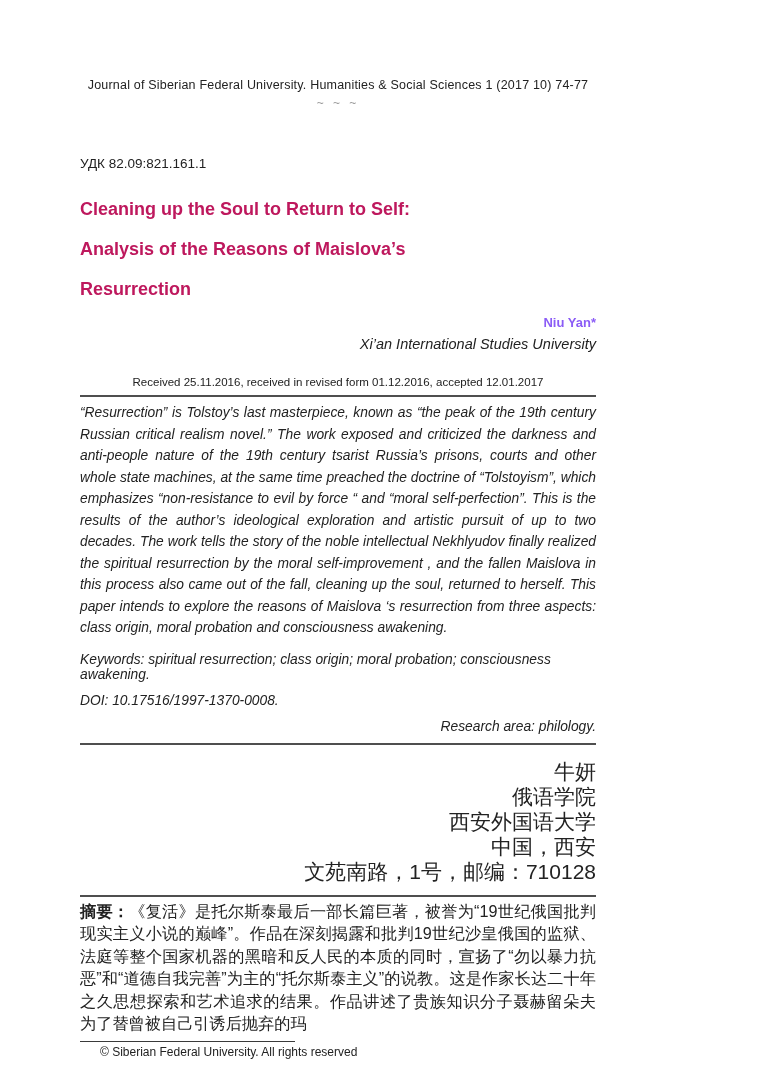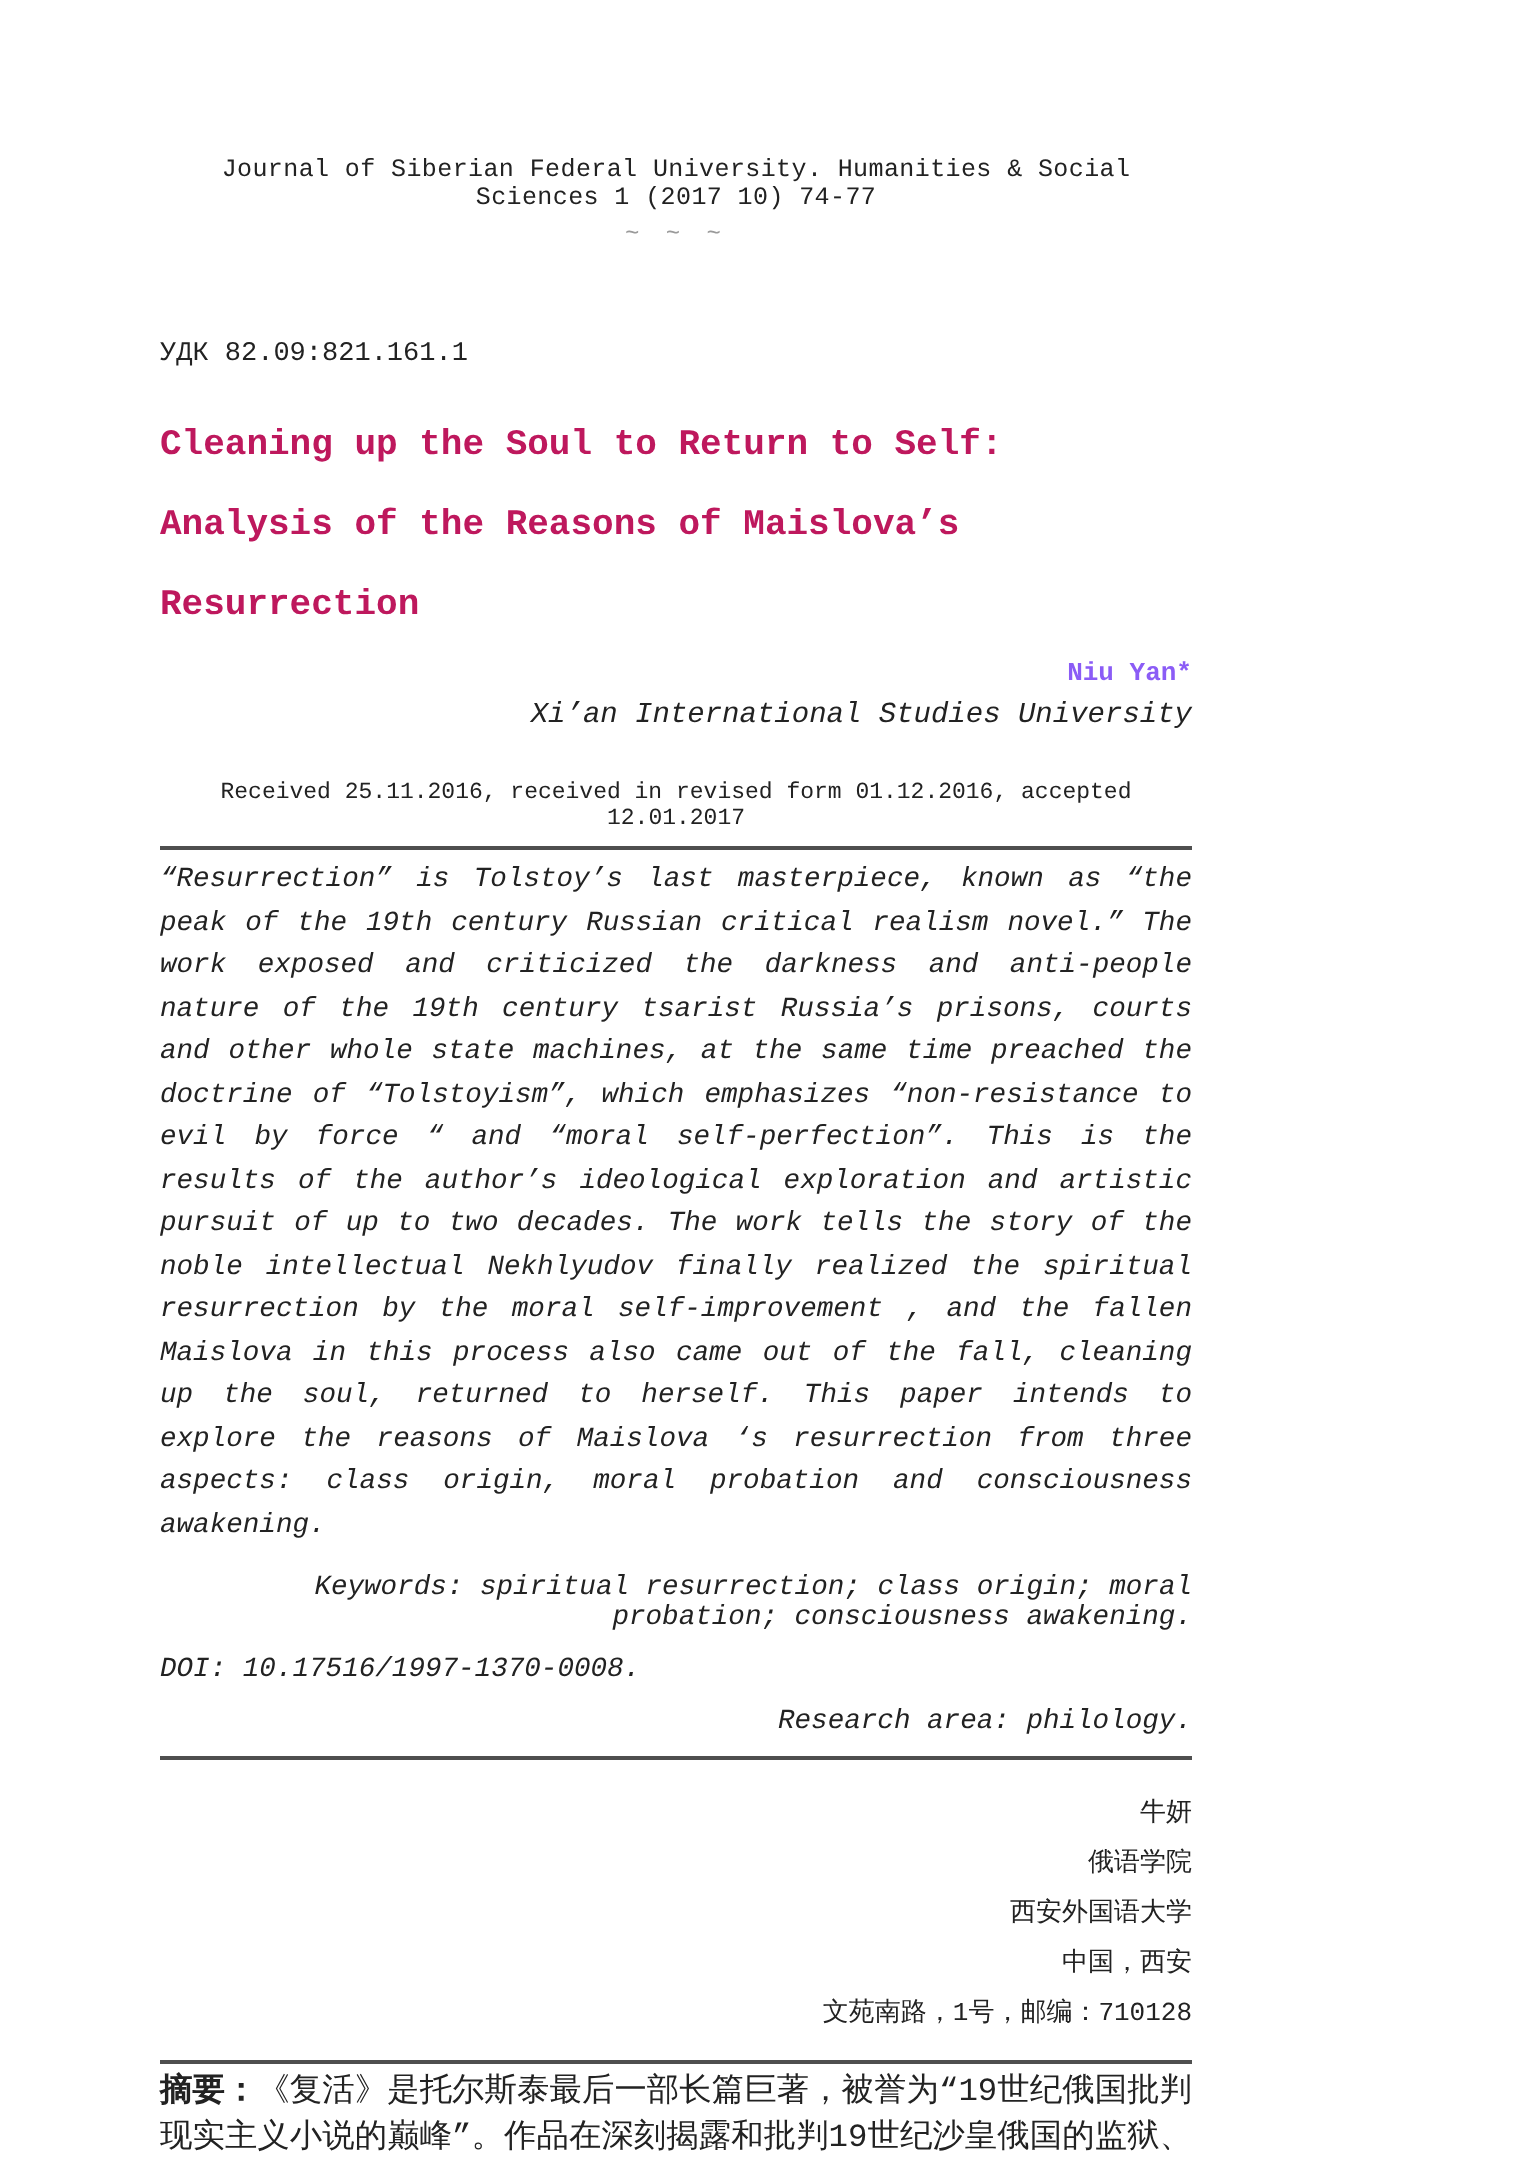--- a/index.html
+++ b/index.html
@@ -1,42 +1,42 @@
 <!DOCTYPE html>
 <html><head>
 <meta charset="utf-8">
 <style>
   * { margin:0; padding:0; box-sizing:border-box; }
   html,body { background:#ffffff; }
   .page {
     width:676px; height:1080px;
     background:#ffffff;
     color:#1c1c1c;
-    font-family:Liberation Mono, monospace;
+    font-family:Liberation Sans, sans-serif;
     padding:78px 80px 0 80px;
     position:relative;
     overflow:hidden;
   }
   .journal-header { text-align:center; font-size:12.5px; letter-spacing:.2px; color:#222; }
   .tilde-sep { text-align:center; font-size:12px; color:#9a9a9a; margin-top:4px; letter-spacing:3px; }
   .udk { margin-top:46px; font-size:13.5px; color:#222; }
   .article-title { margin-top:18px; font-size:18px; font-weight:bold; line-height:40px; color:#be185d; }
   .author-block { text-align:right; margin-top:4px; font-size:14.5px; line-height:20.5px; }
   .author-name { font-weight:bold; font-size:13px; color:#8b5cf6; }
   .author-line { font-style:italic; color:#222; }
   .received { text-align:center; font-size:11.5px; margin-top:22px; color:#222; }
   .rule-full { border:none; border-top:2px solid #4f4f4f; margin-top:7px; }
   .abstract { margin-top:5px; font-style:italic; font-size:13.8px; line-height:21.5px; text-align:justify; color:#222; }
   .meta-line { font-style:italic; font-size:13.8px; color:#222; }
-  .meta-keywords { margin-top:13px;text-align:right; }
+  .meta-keywords { margin-top:13px; }
   .meta-doi { margin-top:11px; }
   .meta-research { margin-top:11px;text-align:right; }
   .rule-2 { border:none; border-top:2px solid #4f4f4f; margin-top:9px; }
   .cn-title { margin-top:20px; font-size:22px; line-height:33px; font-weight:600; color:#111; }
-  .cn-author-block { margin-top:14px; text-align:right; font-size:13px; line-height:25px; color:#222; }
+  .cn-author-block { margin-top:14px; text-align:right; font-size:21px; line-height:25px; color:#222; }
   .rule-3 { border:none; border-top:2px solid #4f4f4f; margin-top:11px; }
   .cn-abstract { margin-top:3px; font-size:16.2px; line-height:22.6px; text-align:justify; color:#222; }
   .cn-abstract-label { font-weight:bold; }
   .footnote { margin-top:6px; }
   .footnote-rule { border:none; border-top:1.5px solid #3a3a3a; width:215px; margin:0; }
   .foot-line { display:flex; font-size:12px; line-height:17.5px; margin-top:2px; color:#222; }
   .foot-marker { width:20px; flex:0 0 20px; }
 </style>
 </head>
 <body>

